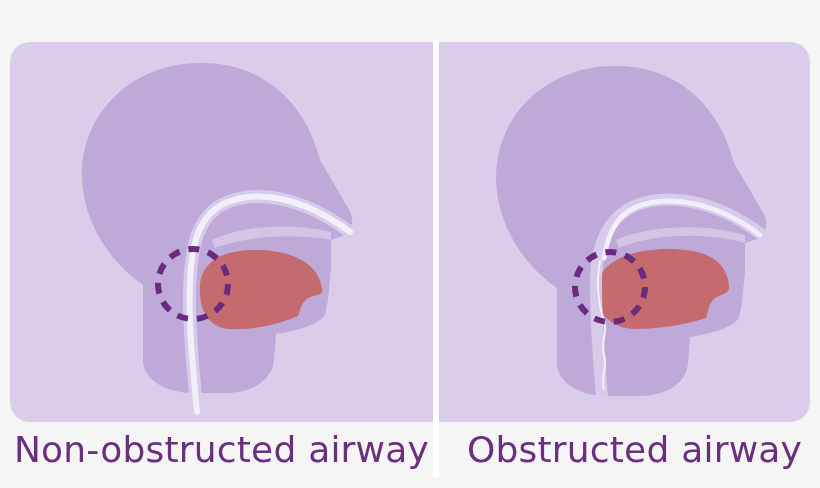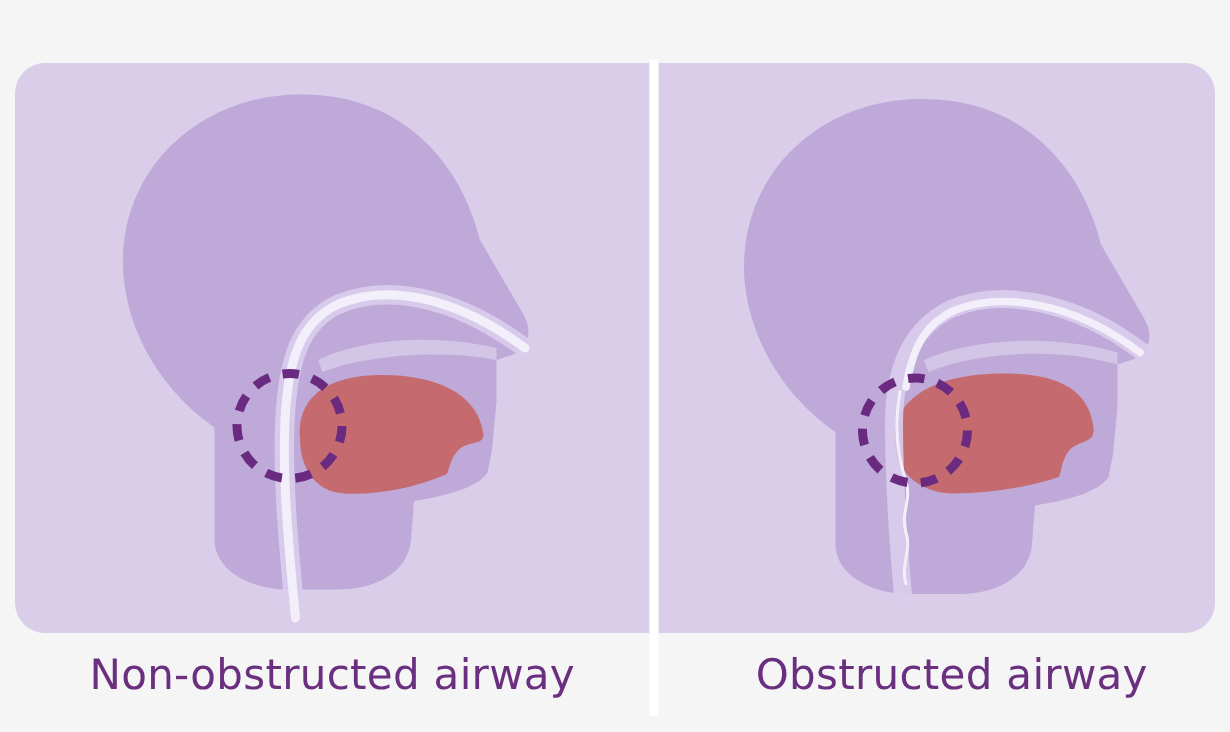--- a/index.html
+++ b/index.html
@@ -14,21 +14,21 @@
   }
   .panel.left { left: 10px; width: 423px; border-radius: 20px 0 0 20px; }
   .panel.right { left: 439px; width: 371px; border-radius: 0 20px 20px 0; }
   .divider {
     position: absolute; left: 433px; top: 40px; width: 6px; height: 437px;
     background: #ffffff;
   }
   svg.fig { position: absolute; left: 0; top: 0; }
   .caption {
     position: absolute; top: 428px; height: 44px; line-height: 44px;
-    font-size: 28px; color: #6b2f80; text-align: center; white-space: nowrap;
+    font-size: 36px; color: #6b2f80; text-align: center; white-space: nowrap;
     letter-spacing: 0.2px;
   }
   .caption.left { left: 10px; width: 423px; }
   .caption.right { left: 439px; width: 391px; }
 </style>
 </head>
 <body>
 
 <div class="panel left"></div>
 <div class="panel right"></div>

